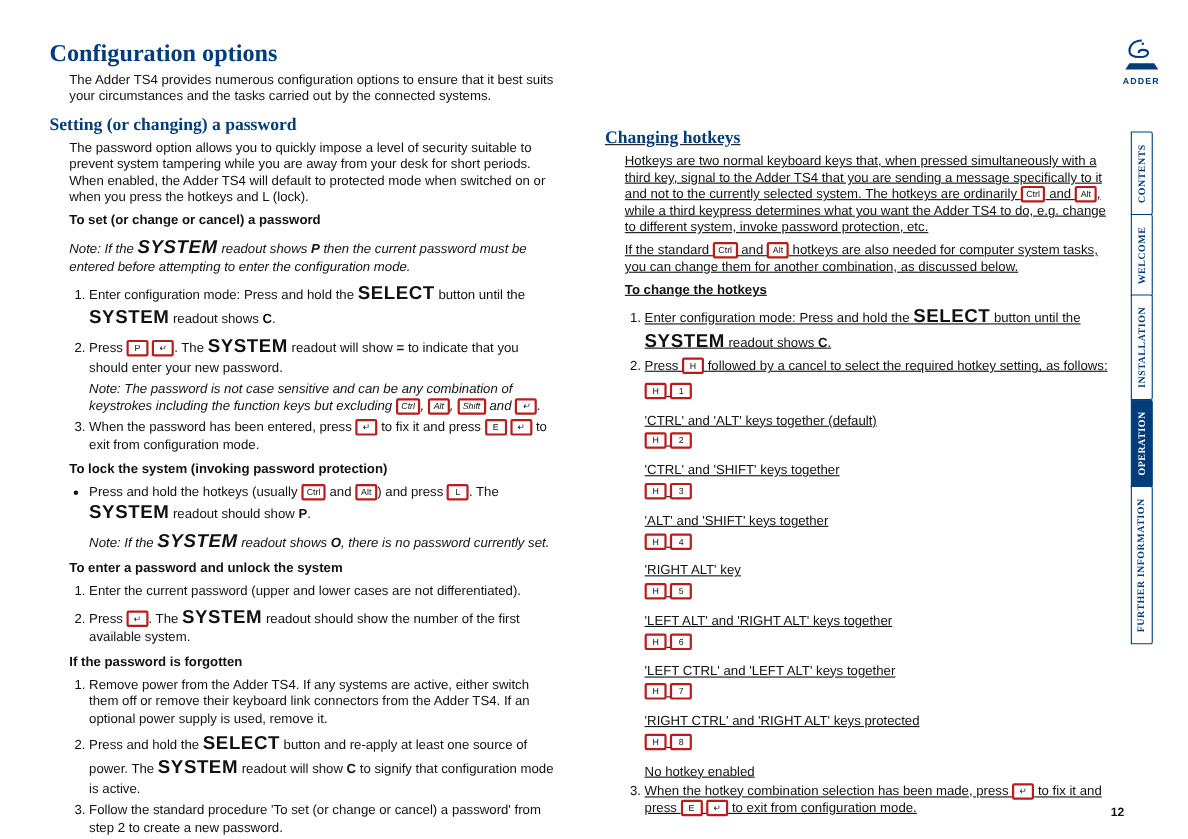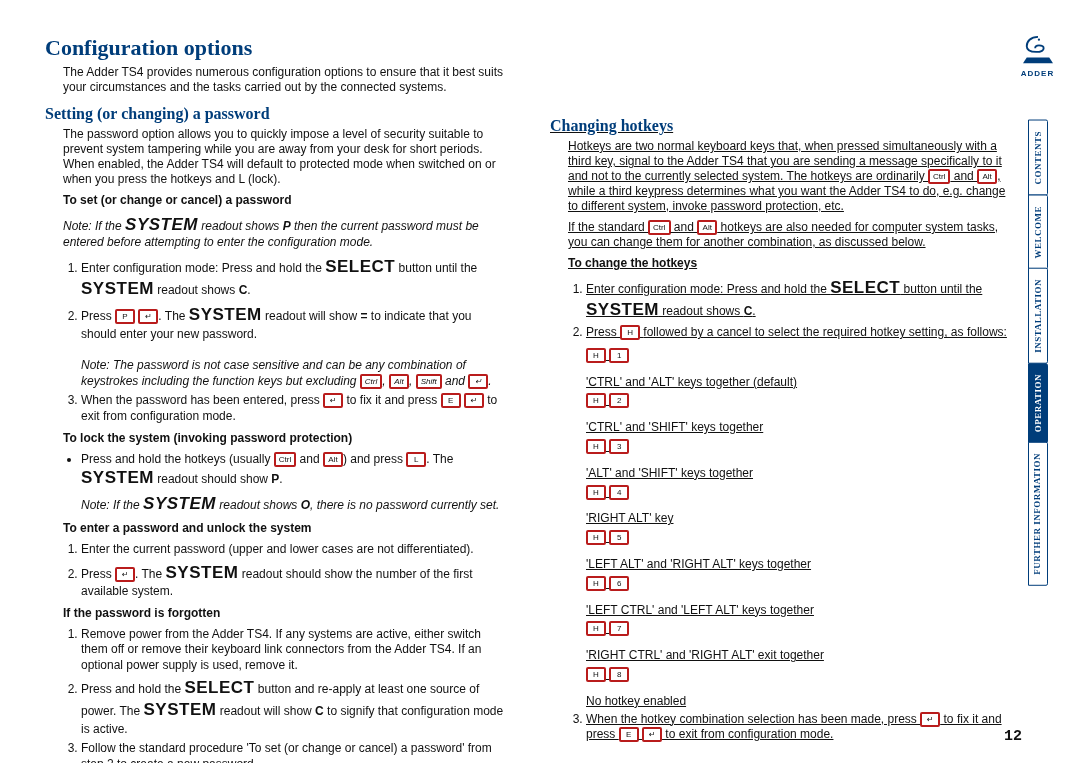--- a/index.html
+++ b/index.html
@@ -127,22 +127,21 @@
   .tab.active {
     background: #003d7a;
     color: #fff;
   }
   .tab.two-line { line-height:1.0; }
   .page-num {
     position:absolute;
     right: 58px;
     bottom: 18px;
     font-weight:bold;
-    font-size:15px;
-    font-family:Liberation Mono, monospace;
+    font-size:11px;
   }
   .hk-row {
     display:flex;
     align-items:flex-start;
     gap:10px;
     margin:2px 0 2px 36px;
     line-height:1.4;
     flex-direction:column;
   }
   .hk-keys { width:45px; flex:none; }
@@ -163,21 +162,21 @@
       <p class="sub bold">To set (or change or cancel) a password</p>
       <p class="sub ital">
         <span>Note: If the </span><span class="sc">SYSTEM</span><span> readout shows </span><span class="tt">P</span><span> then the current password must be entered before attempting to enter the configuration mode.</span>
       </p>
       <ol>
         <li>
           <span>Enter configuration mode: Press and hold the </span><span class="sc">SELECT</span><span> button until the </span><span class="sc">SYSTEM</span><span> readout shows </span><span class="tt">C</span><span>.</span>
         </li>
         <li>
           <span>Press </span><span class="key">P</span> <span class="key">↵</span><span>. The </span><span class="sc">SYSTEM</span><span> readout will show </span><span class="tt">=</span><span> to indicate that you should enter your new password.</span>
-          <div class="ital" style="margin-top:16px;">
+          <div class="ital" style="margin-top:4px;">
             <span>Note: The password is not case sensitive and can be any combination of keystrokes including the function keys but excluding </span><span class="key">Ctrl</span>, <span class="key">Alt</span>, <span class="key">Shift</span><span> and </span><span class="key">↵</span>.
           </div>
         </li>
         <li>
           <span>When the password has been entered, press </span><span class="key">↵</span><span> to fix it and press </span><span class="key">E</span> <span class="key">↵</span><span> to exit from configuration mode.</span>
         </li>
       </ol>
 
       <p class="sub bold">To lock the system (invoking password protection)</p>
       <ul>
@@ -246,21 +245,21 @@
           <div class="hk-row">
             <span class="hk-keys"><span class="key">H</span> <span class="key">5</span></span>
             <span>'LEFT ALT' and 'RIGHT ALT' keys together</span>
           </div>
           <div class="hk-row">
             <span class="hk-keys"><span class="key">H</span> <span class="key">6</span></span>
             <span>'LEFT CTRL' and 'LEFT ALT' keys together</span>
           </div>
           <div class="hk-row">
             <span class="hk-keys"><span class="key">H</span> <span class="key">7</span></span>
-            <span>'RIGHT CTRL' and 'RIGHT ALT' exit together</span>
+            <span>'RIGHT CTRL' and 'RIGHT ALT' keys protected</span>
           </div>
           <div class="hk-row">
             <span class="hk-keys"><span class="key">H</span> <span class="key">8</span></span>
             <span>No hotkey enabled</span>
           </div>
         </div>
 
       <ol start="3">
         <li>
           <span>When the hotkey combination selection has been made, press </span><span class="key">↵</span><span> to fix it and press </span><span class="key">E</span> <span class="key">↵</span><span> to exit from configuration mode.</span>

